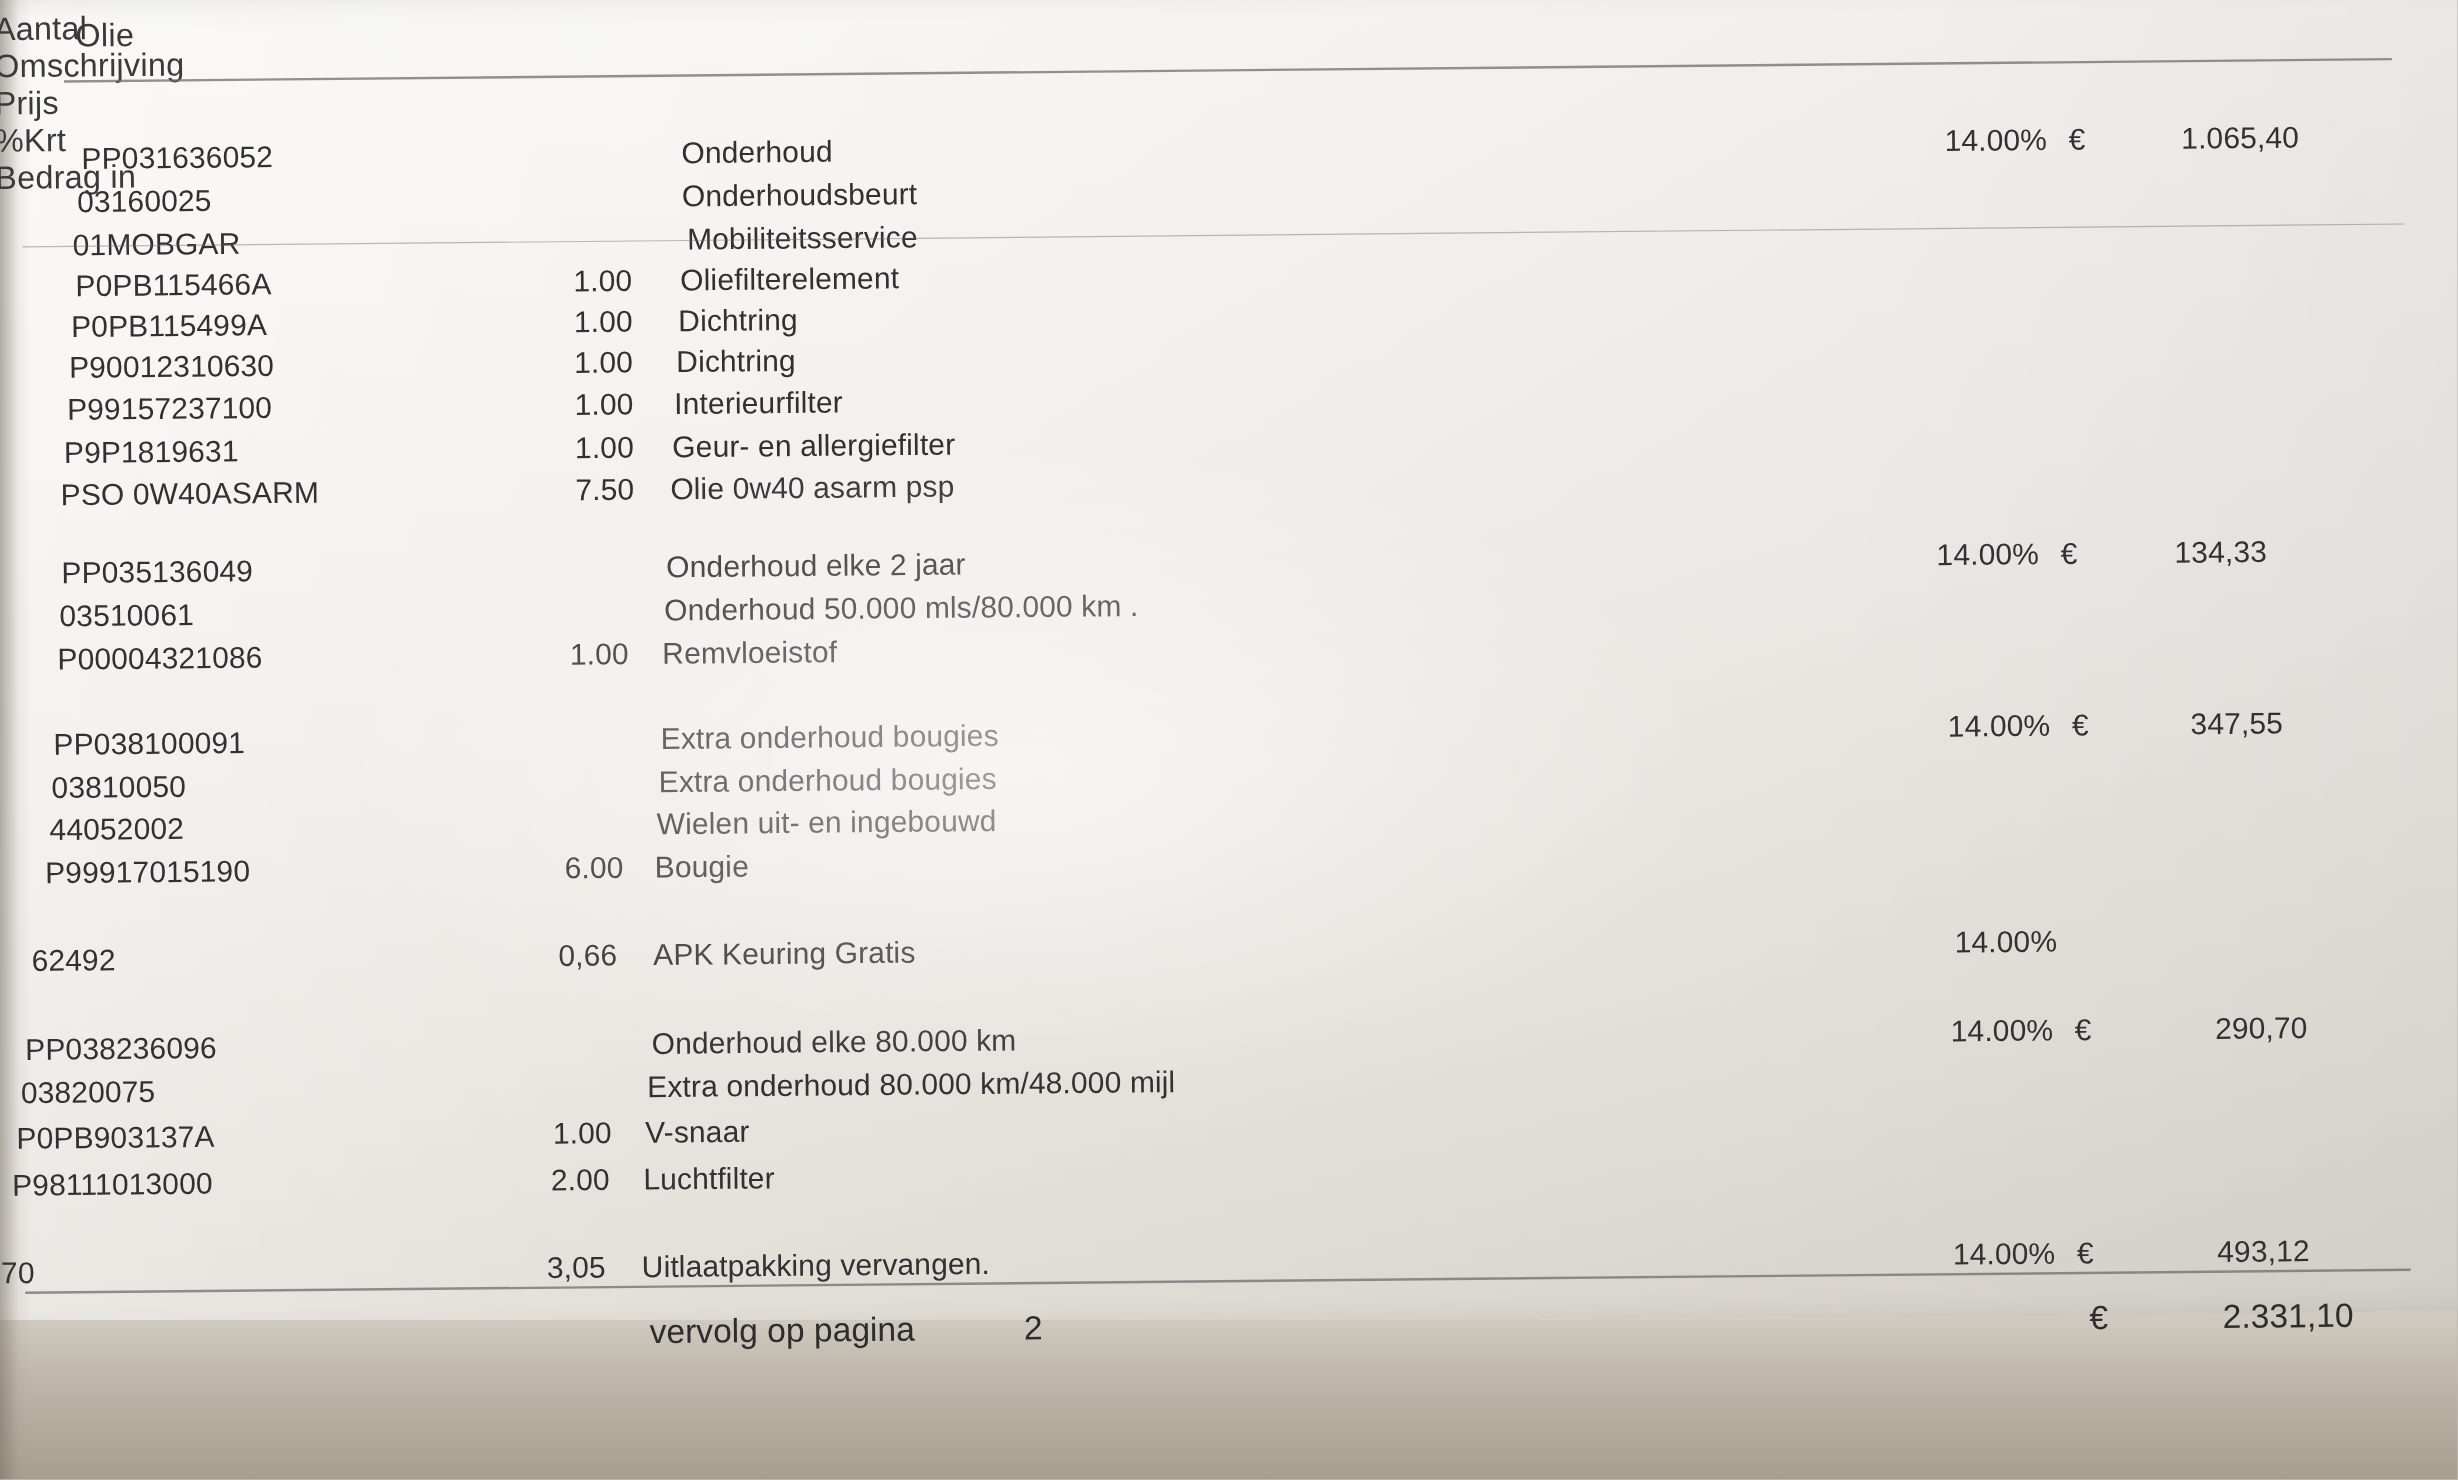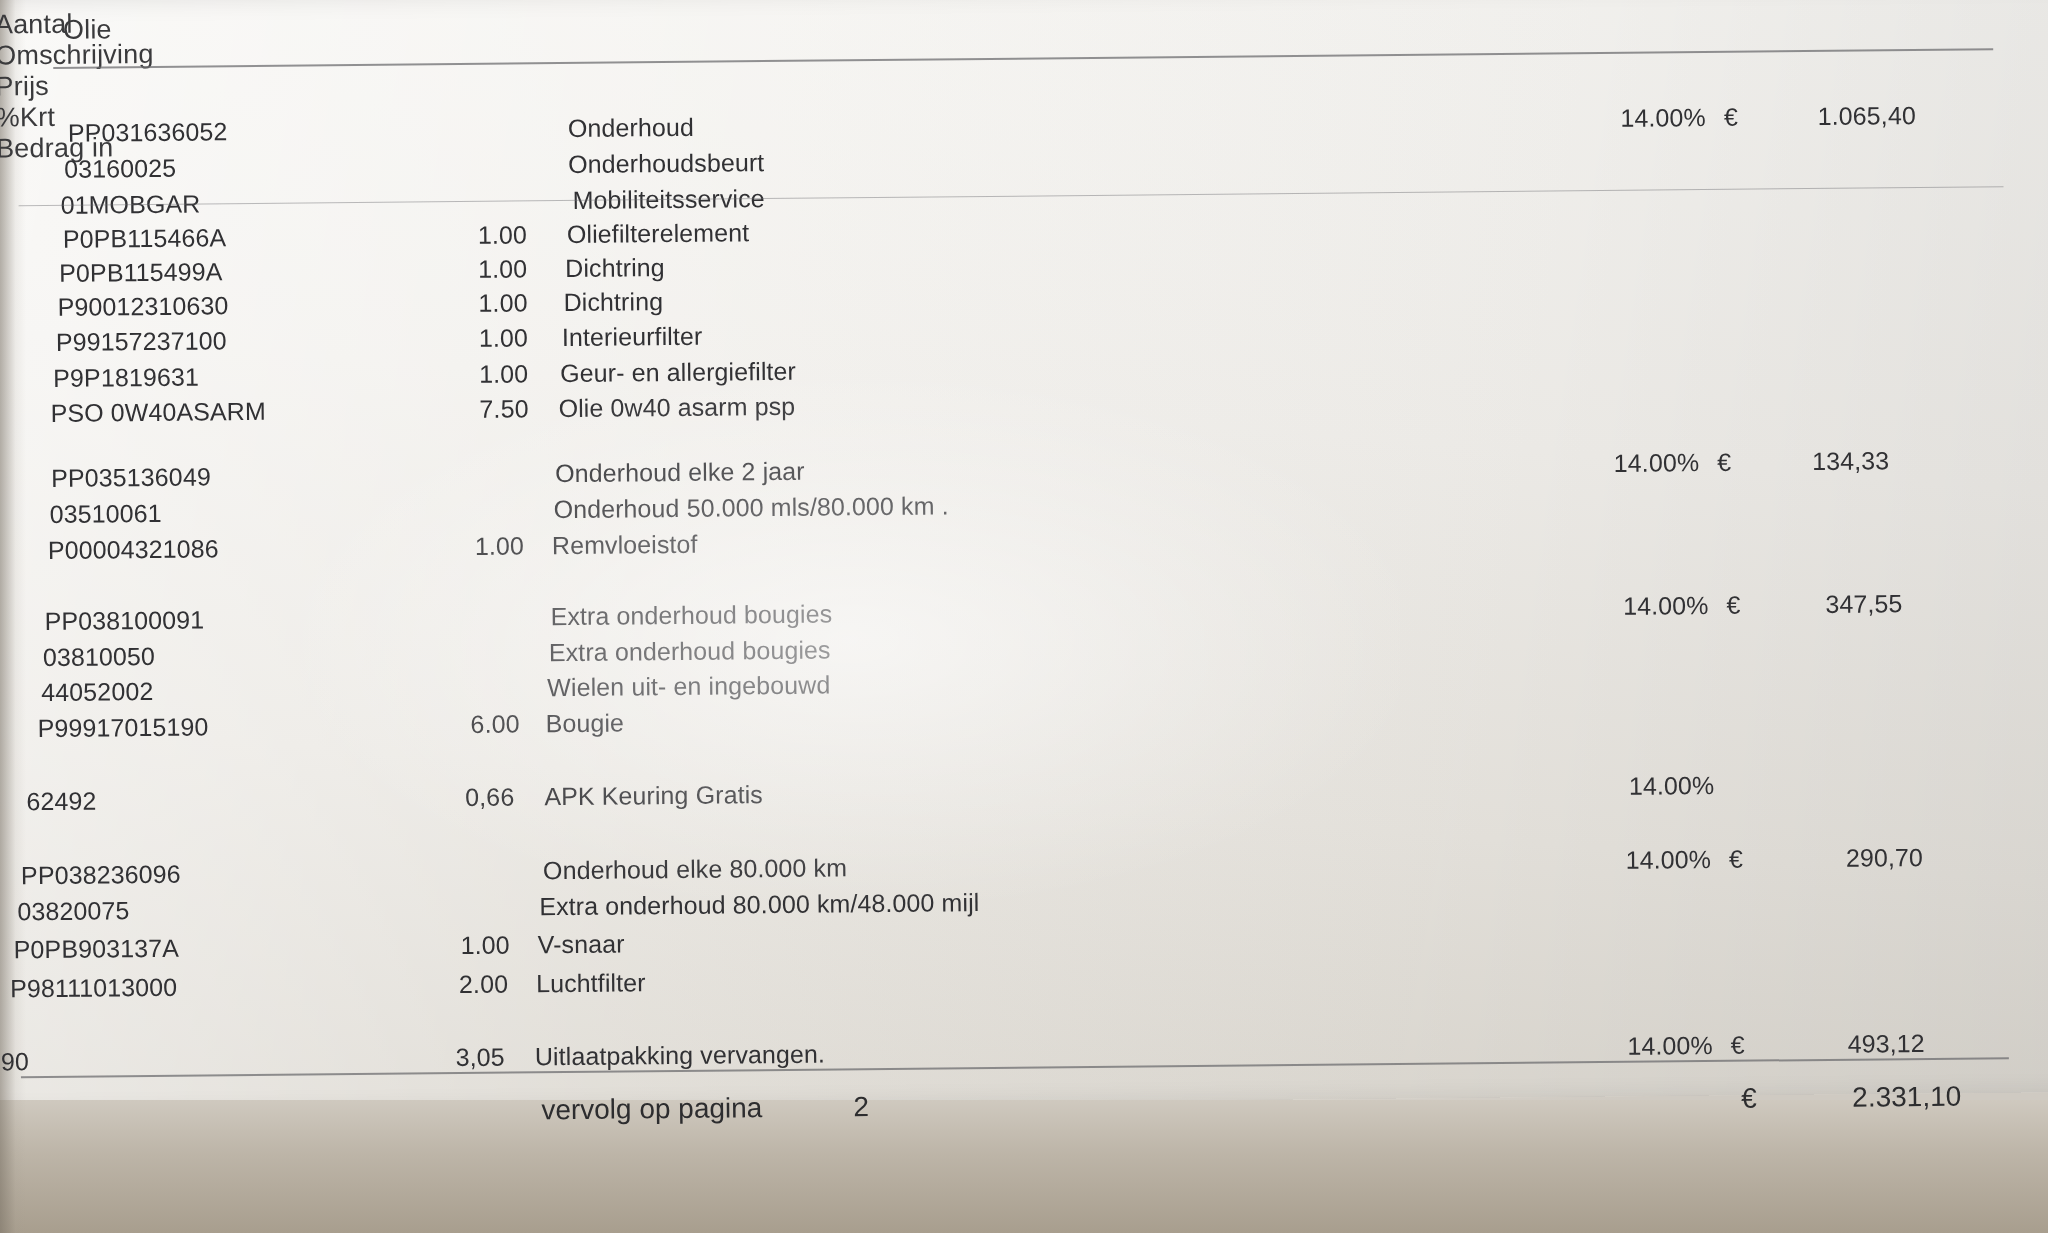--- a/index.html
+++ b/index.html
@@ -240,21 +240,21 @@
       </div>
       <div class="row" style="top:965px;">
         <div class="cell code" style="left:6px;top:0;">P98111013000</div>
         <div class="cell qty" style="left:394px;top:0;width:110px;">2.00</div>
         <div class="cell desc" style="left:532px;top:0;">Luchtfilter</div>
       </div>
     </div>
 
     <div>
       <div class="row" style="top:1038px;">
-        <div class="cell code" style="left:-4px;top:0;">90</div>
+        <div class="cell code" style="left:-4px;top:0;">70</div>
         <div class="cell qty" style="left:390px;top:0;width:110px;">3,05</div>
         <div class="cell desc" style="left:530px;top:0;">Uitlaatpakking vervangen.</div>
         <div class="cell krt" style="left:1558px;top:0;width:150px;">14.00%</div>
         <div class="cell eur" style="left:1726px;top:0;">€</div>
         <div class="cell amount" style="left:1740px;top:0;width:180px;">493,12</div>
       </div>
     </div>
     <div class="rule bot"></div>
 
     <div>

